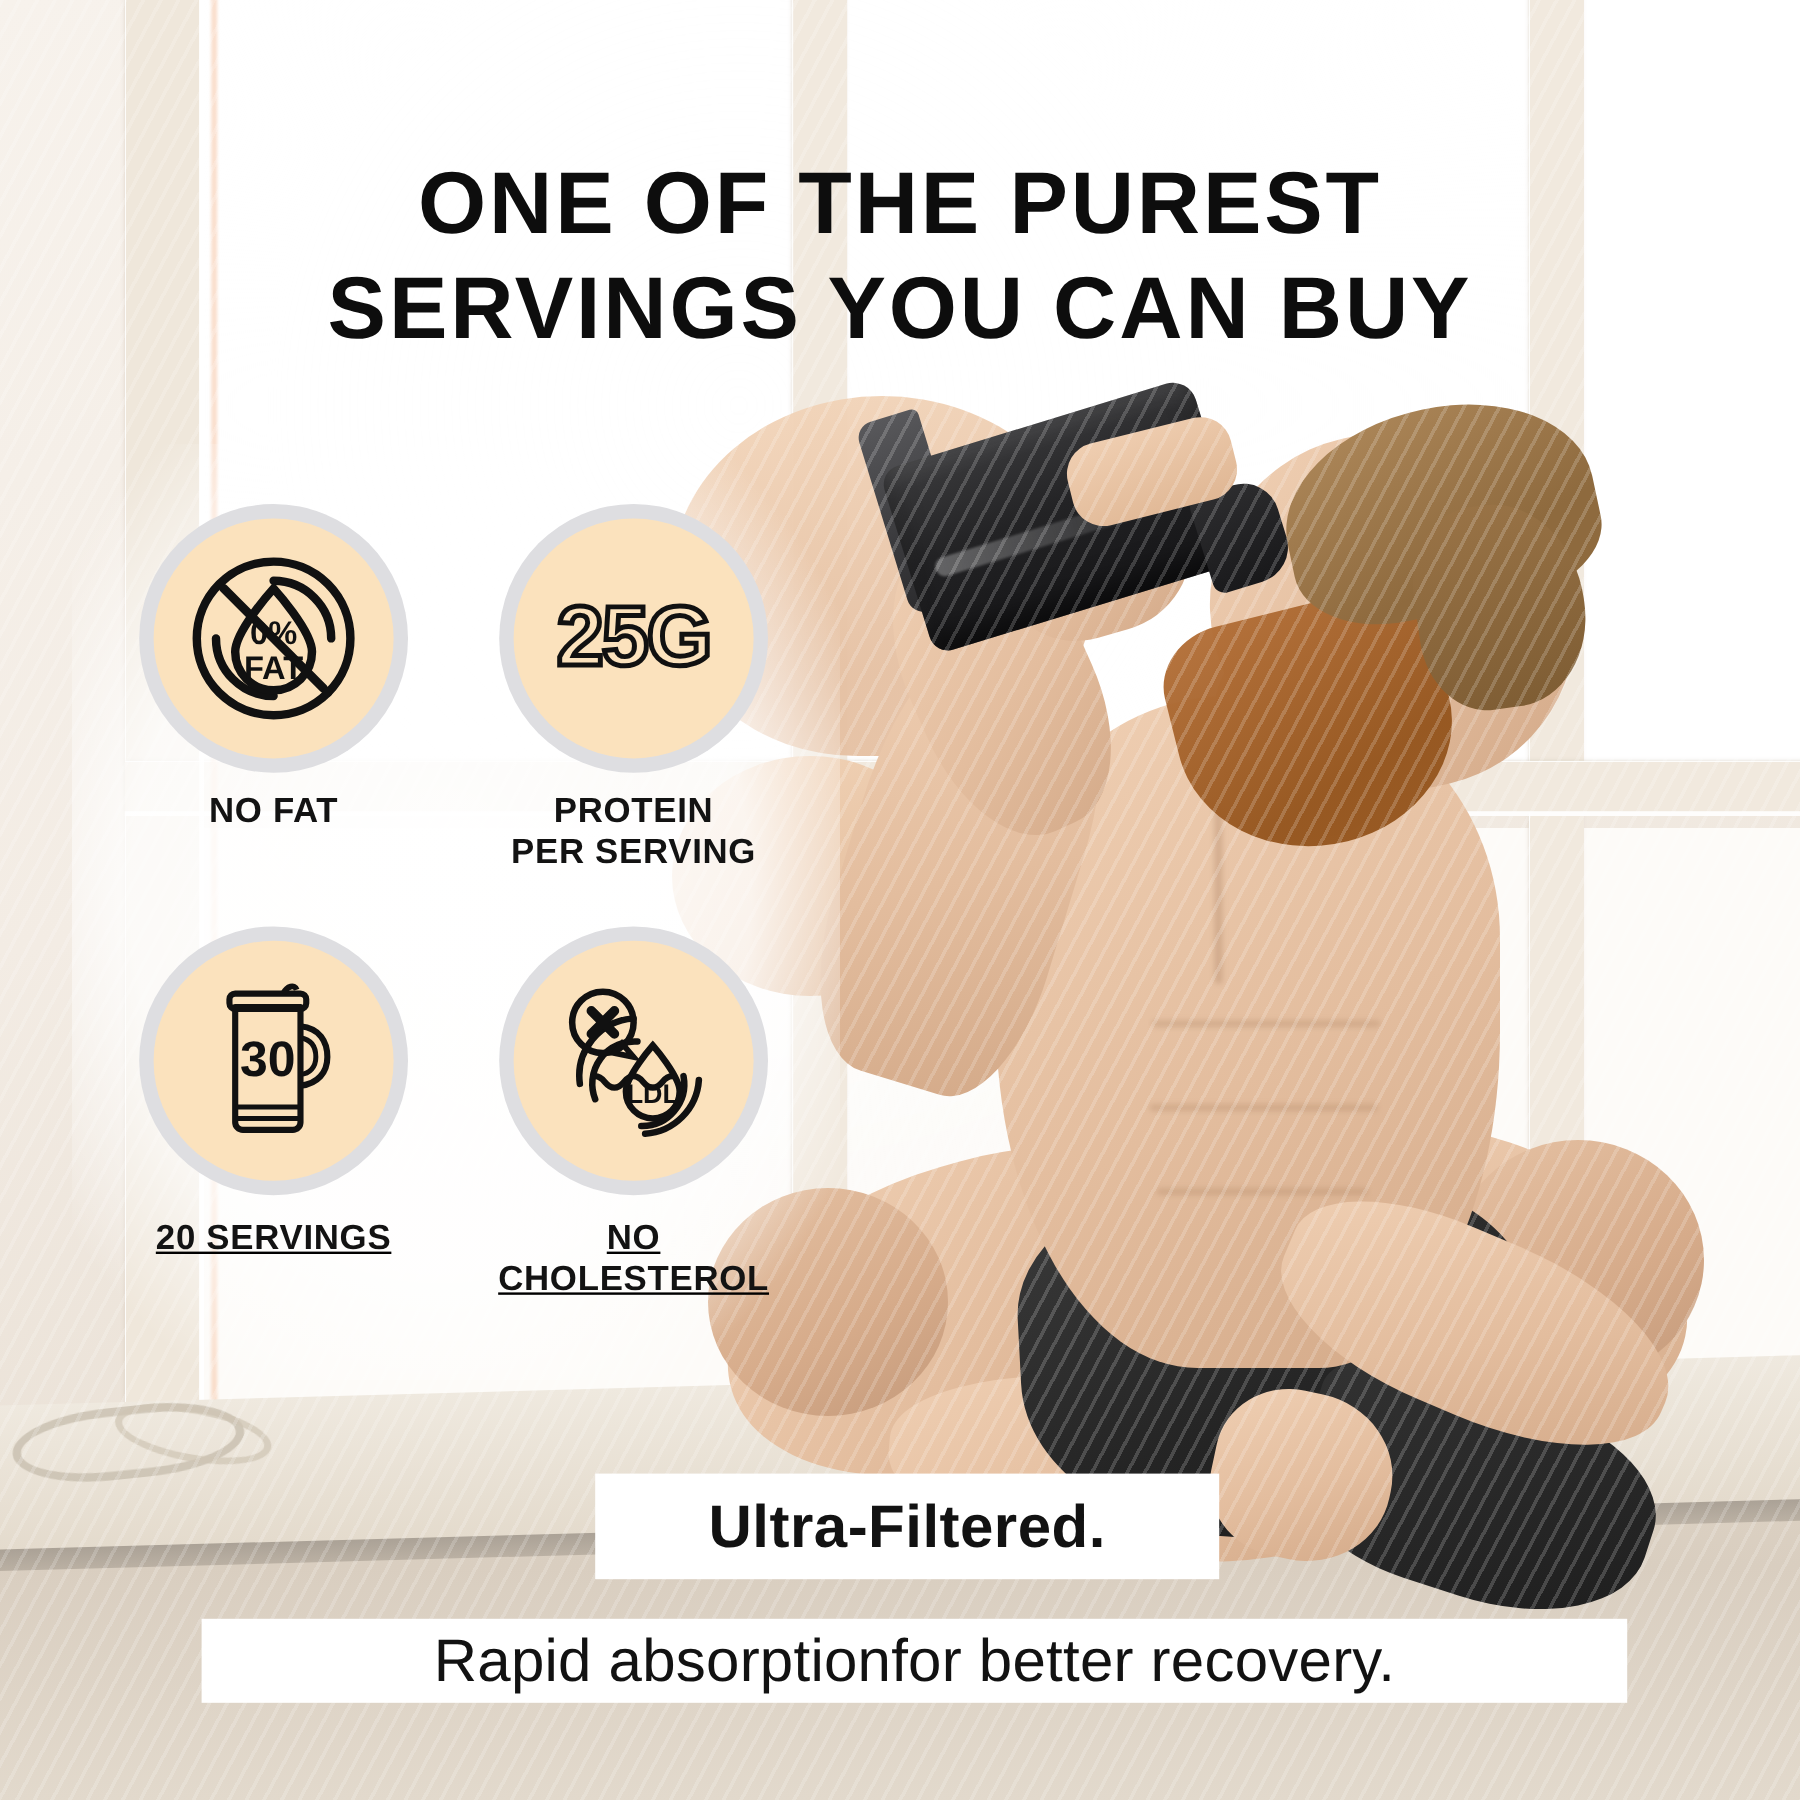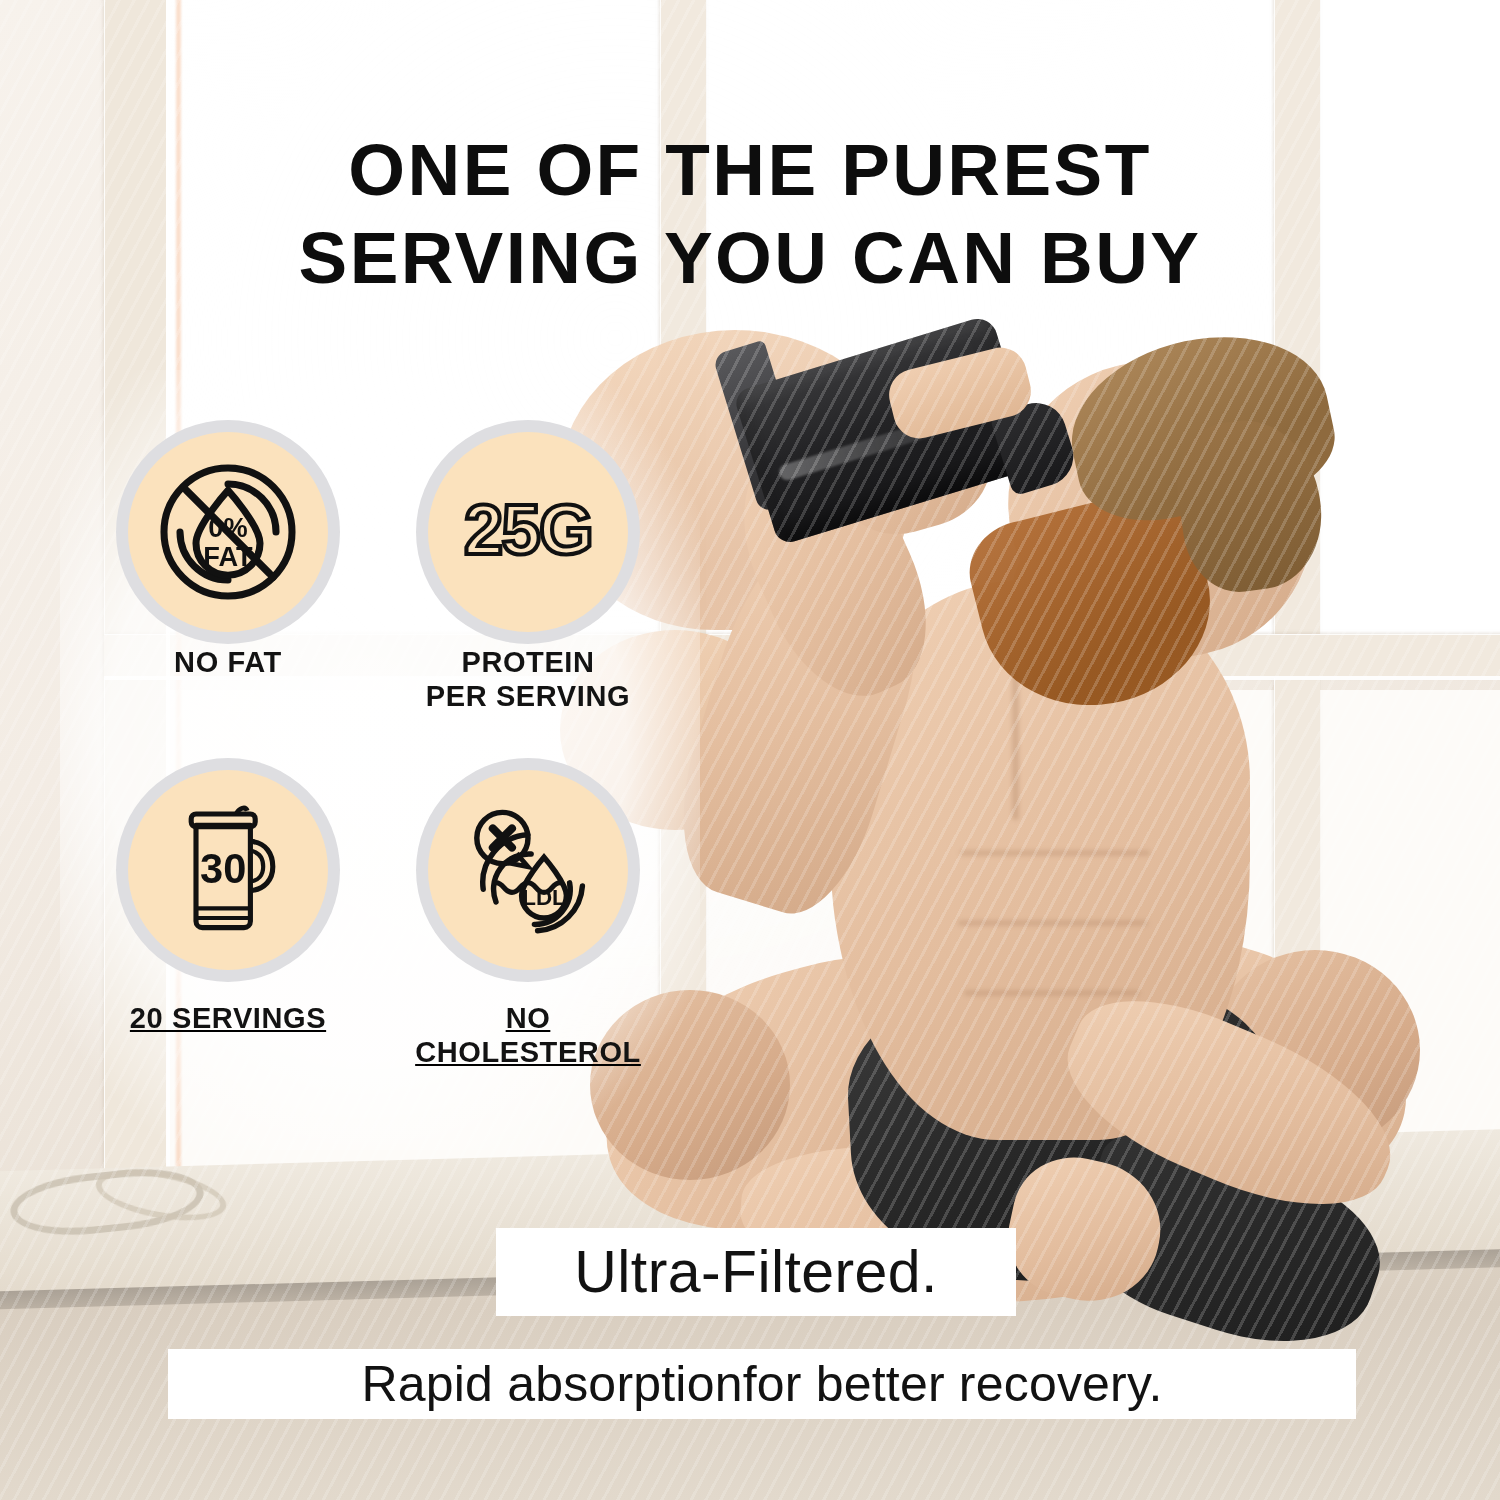--- a/index.html
+++ b/index.html
@@ -206,34 +206,34 @@
     position:relative;width:224px;height:224px;border-radius:50%;
     background:#dedee1;display:flex;align-items:center;justify-content:center;
   }
   .bdisc::after{
     content:"";position:absolute;left:12px;top:12px;right:12px;bottom:12px;
     border-radius:50%;background:#fbe2bd;
   }
   .bico{position:relative;z-index:2;width:160px;height:160px;}
   .bico svg{width:100%;height:100%;display:block;}
   .blabel{
-    margin-top:2px;text-align:center;color:#131313;
+    margin-top:16px;text-align:center;color:#131313;
     font-size:29px;font-weight:700;letter-spacing:.6px;line-height:1.17;
     white-space:pre-line;
   }
   .row2{margin-top:44px;text-decoration:underline;}
   .row2 .blabel{margin-top:20px;}
 
   
   .banner1{
     position:absolute;left:496px;top:1228px;width:520px;height:88px;
     background:#fff;display:flex;align-items:center;justify-content:center;
   }
   .banner1 span{
-    font-size:59px;font-weight:400;color:#121212;letter-spacing:.4px;
+    font-size:50px;font-weight:700;color:#121212;letter-spacing:.4px;
   }
   .banner2{
     position:absolute;left:168px;top:1337px;width:1188px;height:70px;
     background:#fff;display:flex;align-items:center;justify-content:center;margin-top:12px;
   }
   .banner2 span{font-size:50px;color:#121212;letter-spacing:.2px;}
   .b2light{font-weight:300;}
   .b2bold{font-weight:400;}
 </style>
 </head>
@@ -299,21 +299,21 @@
       <div class="bottleCap"></div>
       <div class="fingers"></div>
     </div>
 
     <div class="stripes"></div>
     <div class="wash"></div>
   </div>
 
   <div class="headline">
     <div>ONE OF THE PUREST</div>
-    <div>SERVING YOU CAN BUY</div>
+    <div>SERVINGS YOU CAN BUY</div>
   </div>
 
   <div class="badges">
 
     <div class="brow">
 
       <div class="bcell">
         <div class="bdisc">
           <div class="bico">
             <svg viewBox="0 0 100 100" fill="none" stroke="#111" stroke-width="4.4" stroke-linecap="round">

